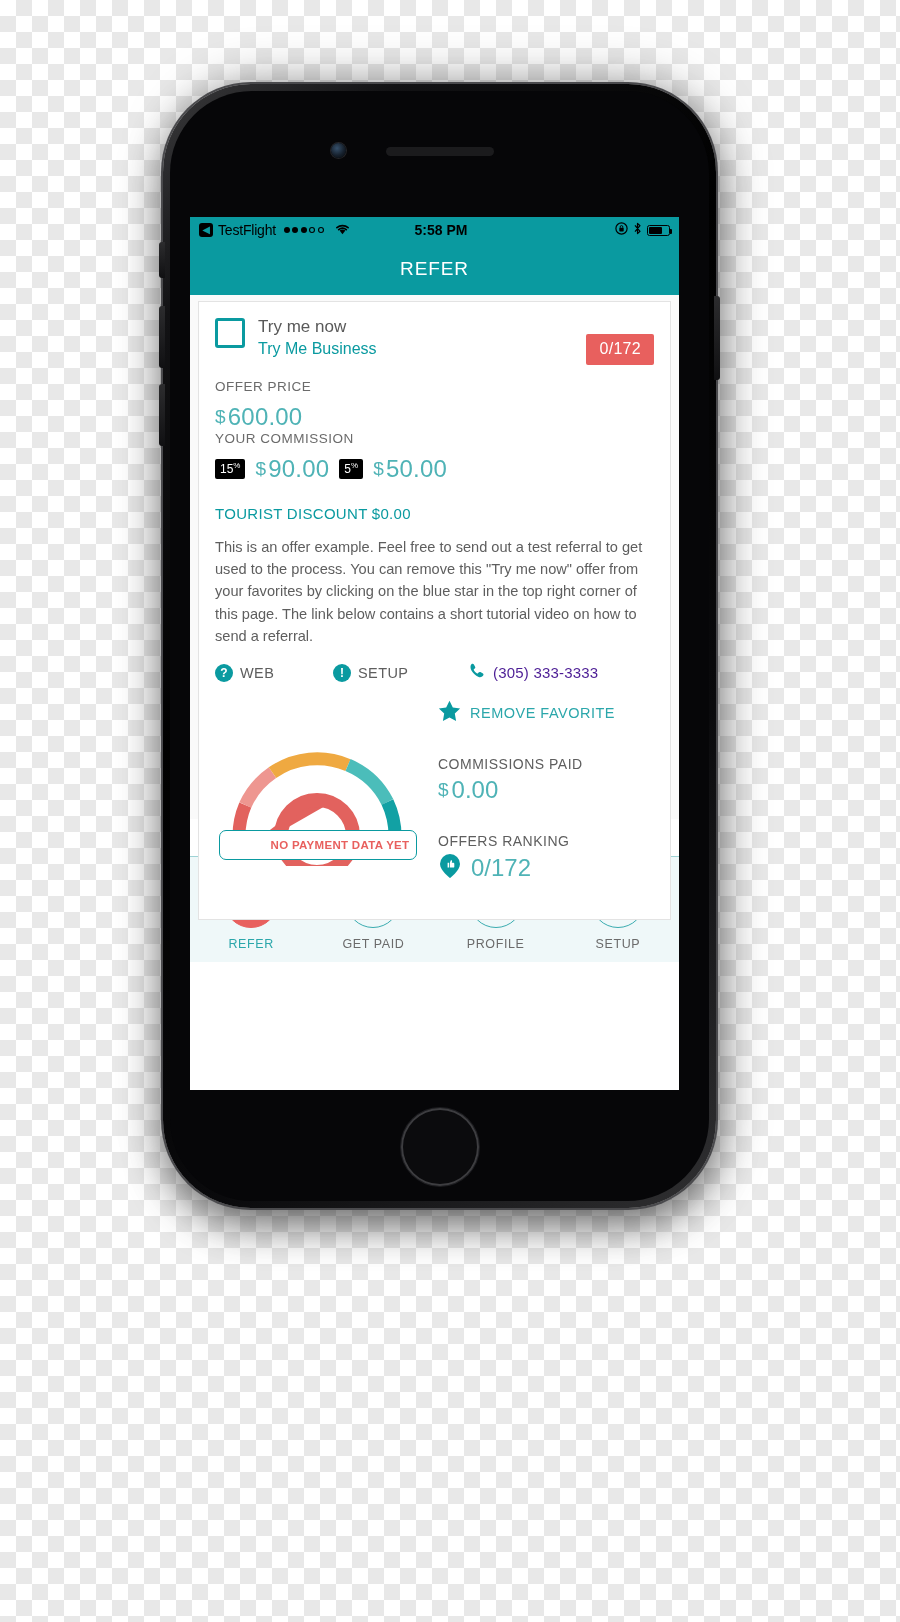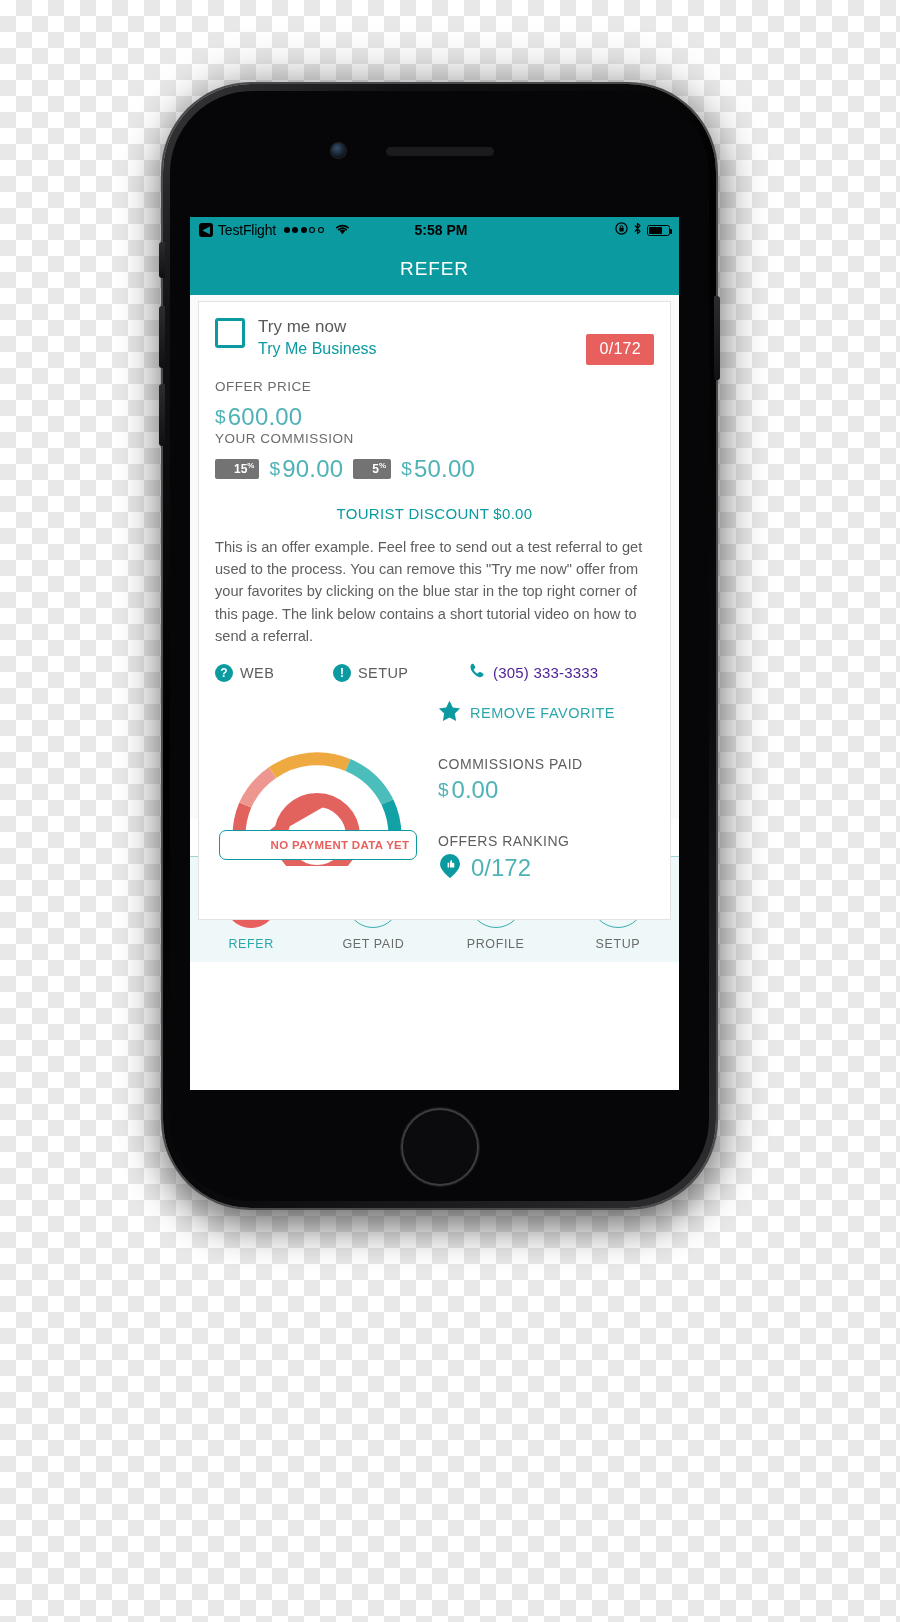--- a/index.html
+++ b/index.html
@@ -148,30 +148,30 @@
     border-radius: 2px; letter-spacing: 0.3px;
   }
 
   .price-row { margin-top: 14px; display: flex; flex-direction: column; }
   .price-block-1 { width: 140px; }
   .price-label { font-size: 13.5px; color: #6b6b6b; letter-spacing: 0.5px; }
   .price-value { font-size: 24px; color: #4fb3b6; margin-top: 9px; letter-spacing: 0.2px; }
   .price-value .cur { font-size: 19px; vertical-align: 2px; margin-right: 2px; }
   .comm-values { margin-top: 9px; display: flex; align-items: center; gap: 10px; }
   .pct {
-    background: #737373; color: #fff;
-    font-size: 12px; font-weight: bold;
-    padding: 3px 5px 4px 19px; border-radius: 2px;
+    background: #000000; color: #fff;
+    font-size: 12px; font-weight: normal;
+    padding: 3px 5px 4px 5px; border-radius: 2px;
     line-height: 1; white-space: nowrap;
   }
   .pct sup { font-size: 8px; }
 
   .discount {
     margin-top: 22px;
-    font-size: 15px; color: #0a9aa0; letter-spacing: 0.3px; text-align: center;
+    font-size: 15px; color: #0a9aa0; letter-spacing: 0.3px;
   }
   .description {
     margin-top: 14px;
     font-size: 14.6px; color: #5e5e5e; line-height: 1.52;
   }
 
   .links-row { margin-top: 15px; display: flex; align-items: center; }
   .link-item { display: flex; align-items: center; gap: 7px; }
   .link-web { width: 118px; }
   .link-info { width: 135px; }

